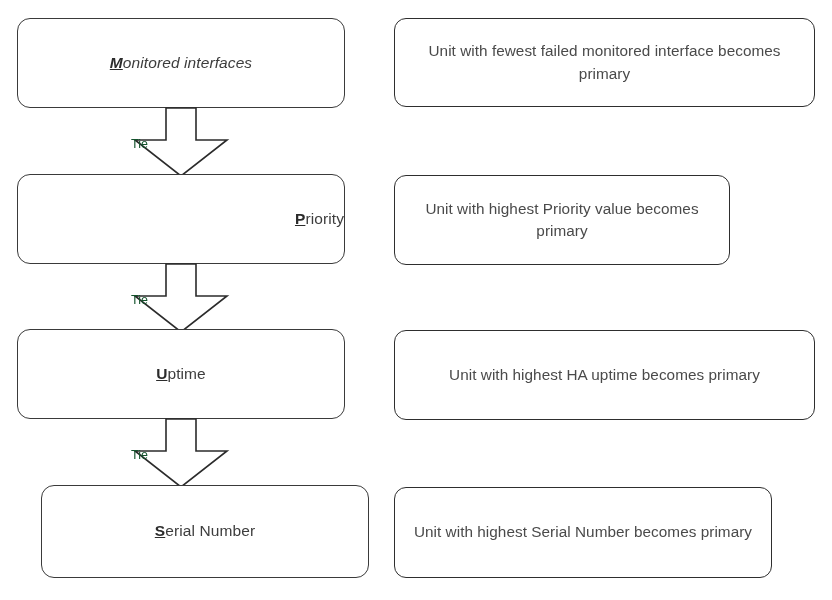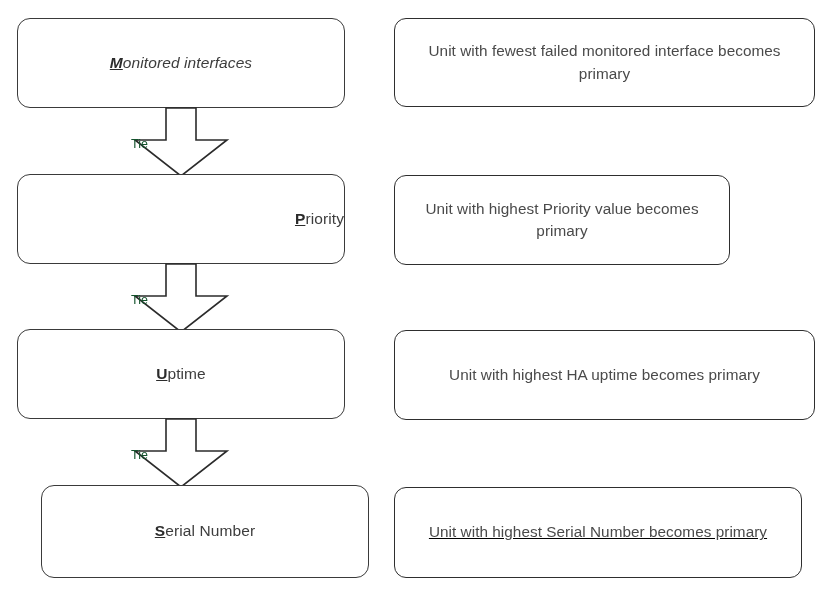--- a/index.html
+++ b/index.html
@@ -143,17 +143,17 @@
     </svg>
     <div class="tie-label" style="top:30px;">Tie</div>
   </div>
 
   <div class="criterion-box" style="left:17px; top:485px; width:328px; height:93px;margin-left:24px;">
     <div class="criterion-label">
       <span class="accesskey">S</span><span>erial Number</span>
     </div>
   </div>
 
-  <div class="outcome-box" style="left:394px; top:487px; width:408px; height:91px;text-decoration:underline;">
+  <div class="outcome-box" style="left:394px; top:487px; width:378px; height:91px;">
     <div class="outcome-label">Unit with highest Serial Number becomes primary</div>
   </div>
 
 </div>
 
 </body></html>

